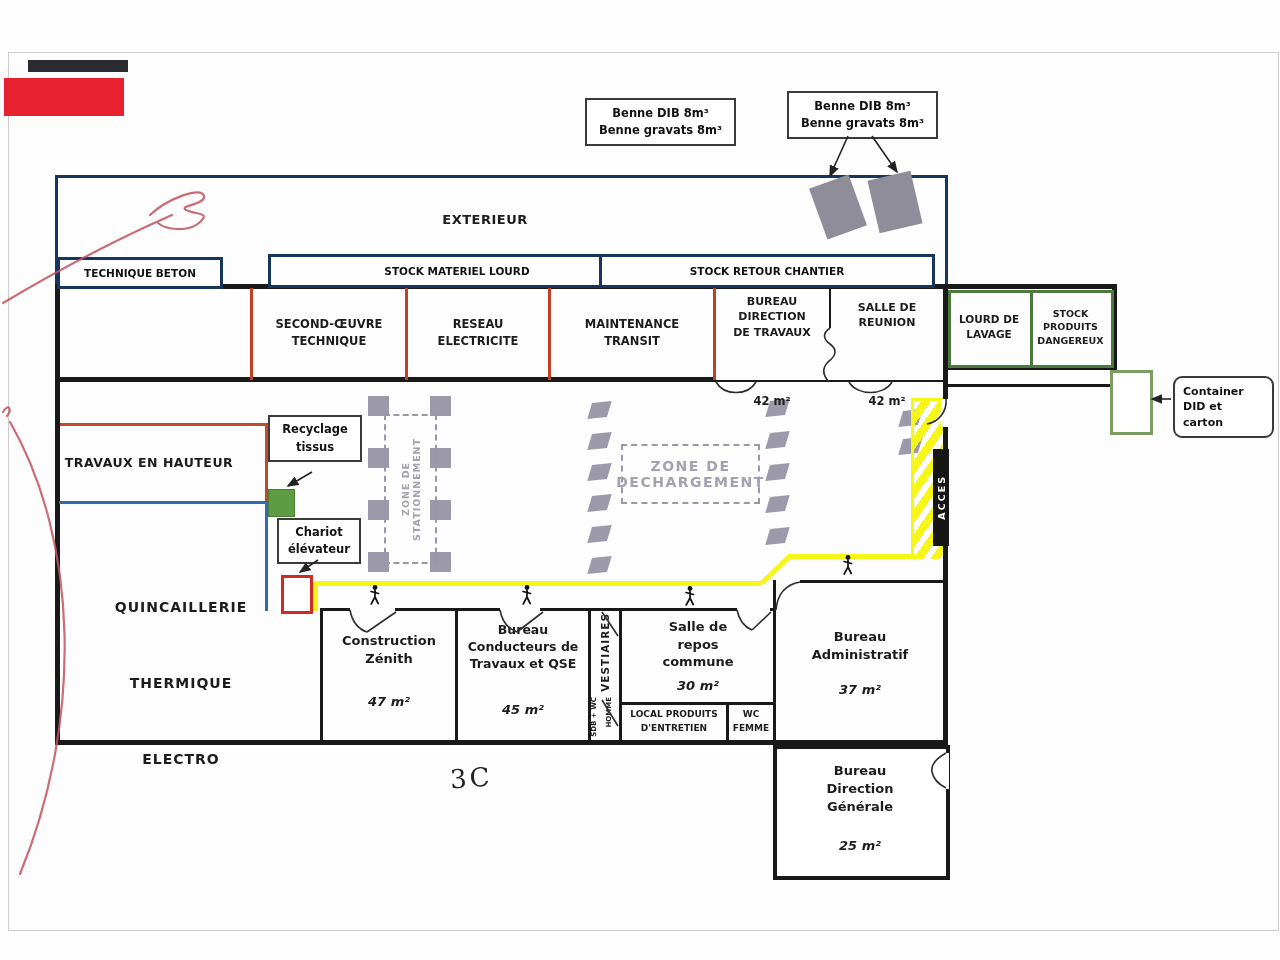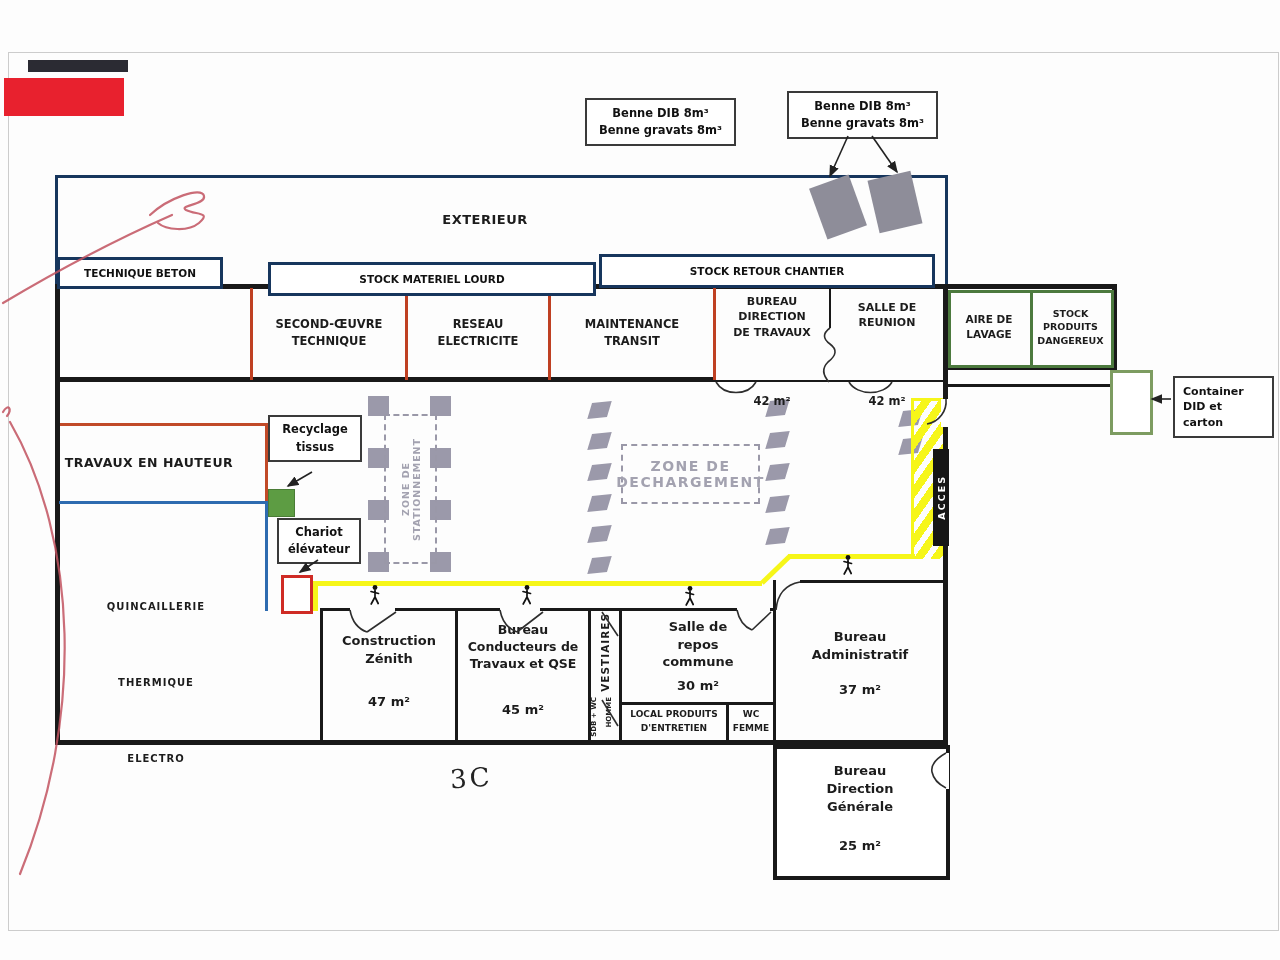--- a/index.html
+++ b/index.html
@@ -16,21 +16,21 @@
            text-align:center;white-space:pre-line;color:#111;z-index:5;}
   .navybox{position:absolute;background:#ffffff;border:3px solid #17365d;z-index:3;
            display:flex;align-items:center;justify-content:center;font-weight:bold;font-size:10.5px;color:#111;}
   .greenbox{position:absolute;border:3px solid #4c7a3e;z-index:3;}
   .gray-sq{position:absolute;width:21px;height:20px;background:#9b99aa;z-index:1;}
   .gray-sl{position:absolute;width:19px;height:16px;background:#9b99aa;transform:skewX(-22deg) rotate(-6deg);z-index:1;}
   .vtext{writing-mode:vertical-rl;transform:rotate(180deg);}
   .dashbox{position:absolute;border:2px dashed #9a98a8;z-index:1;}
   .gtxt{color:#a3a2b0;font-weight:bold;}
   .yellow{position:absolute;background:#f6f619;z-index:1;}
-  .area{}
+  .area{font-style:italic;}
   .area-up{font-style:normal;margin-top:36px;}
   svg.overlay{position:absolute;left:0;top:0;z-index:6;pointer-events:none;}
   .hand{position:absolute;color:#232323;font-size:26px;letter-spacing:3px;transform:rotate(-4deg);z-index:4;
         font-family:"DejaVu Serif","Liberation Serif",serif;}
 </style>
 </head>
 <body>
 
 <div class="stage">
 
@@ -40,21 +40,21 @@
   <div class="abs" style="left:4px;top:78px;width:120px;height:38px;background:#e8212e;z-index:4;"></div>
 
   <div class="callout" style="left:585px;top:98px;width:147px;height:44px;">Benne DIB 8m³
 Benne gravats 8m³</div>
   <div class="callout" style="left:787px;top:91px;width:147px;height:44px;">Benne DIB 8m³
 Benne gravats 8m³</div>
 
   <div class="abs" style="left:55px;top:175px;width:887px;height:108px;border:3px solid #17365d;z-index:1;"></div>
   <div class="lbl" style="left:395px;top:212px;width:180px;font-size:13px;letter-spacing:.5px;">EXTERIEUR</div>
   <div class="navybox" style="left:57px;top:257px;width:160px;height:26px;">TECHNIQUE BETON</div>
-  <div class="navybox" style="left:268px;top:262px;width:322px;height:28px;">STOCK MATERIEL LOURD</div>
+  <div class="navybox" style="left:268px;top:254px;width:322px;height:28px;padding-left:25px;">STOCK MATERIEL LOURD</div>
   <div class="navybox" style="left:599px;top:254px;width:330px;height:28px;">STOCK RETOUR CHANTIER</div>
 
   <div class="wall" style="left:55px;top:284px;width:1062px;height:5px;"></div>
   <div class="wall" style="left:55px;top:284px;width:5px;height:461px;"></div>
   <div class="wall" style="left:55px;top:740px;width:893px;height:5px;"></div>
   <div class="wall" style="left:943px;top:288px;width:5px;height:112px;"></div>
   <div class="wall" style="left:943px;top:427px;width:5px;height:318px;"></div>
   <div class="wall" style="left:1112px;top:284px;width:5px;height:88px;"></div>
   <div class="wall" style="left:945px;top:366px;width:172px;height:4px;"></div>
   <div class="wall" style="left:948px;top:384px;width:166px;height:3px;"></div>
@@ -76,44 +76,44 @@
   <div class="lbl" style="left:716px;top:294px;width:112px;font-size:11px;line-height:1.4;">BUREAU
 DIRECTION
 DE TRAVAUX</div>
   <div class="lbl area-up" style="left:716px;top:358px;width:112px;font-size:11.5px;">42 m²</div>
   <div class="lbl" style="left:831px;top:300px;width:112px;font-size:11px;line-height:1.4;">SALLE DE
 REUNION</div>
   <div class="lbl area-up" style="left:831px;top:358px;width:112px;font-size:11.5px;">42 m²</div>
 
   <div class="greenbox" style="left:948px;top:290px;width:79px;height:72px;"></div>
   <div class="greenbox" style="left:1030px;top:290px;width:78px;height:72px;"></div>
-  <div class="lbl flexc" style="left:950px;top:292px;width:78px;height:70px;font-size:10.5px;line-height:1.4;">AIRE DE
+  <div class="lbl flexc" style="left:950px;top:292px;width:78px;height:70px;font-size:10.5px;line-height:1.4;">LOURD DE
 LAVAGE</div>
   <div class="lbl flexc" style="left:1032px;top:292px;width:77px;height:70px;font-size:9.5px;line-height:1.4;">STOCK
 PRODUITS
 DANGEREUX</div>
 
   <div class="abs" style="left:1110px;top:370px;width:37px;height:59px;border:3px solid #7d9c61;background:#fff;z-index:3;"></div>
-  <div class="callout" style="left:1173px;top:376px;width:89px;height:58px;font-size:11px;justify-content:flex-start;padding-left:8px;text-align:left;line-height:1.4;">Container
+  <div class="callout" style="left:1173px;top:376px;width:89px;height:58px;font-size:11px;justify-content:flex-start;padding-left:8px;text-align:left;line-height:1.4;border-radius:9px;">Container
 DID et
 carton</div>
 
   <div class="abs" style="left:59px;top:423px;width:206px;height:78px;border-top:3px solid #c14a28;border-right:3px solid #c14a28;z-index:1;"></div>
   <div class="lbl flexc" style="left:60px;top:426px;width:178px;height:72px;font-size:12.5px;letter-spacing:.5px;">TRAVAUX EN HAUTEUR</div>
   <div class="abs" style="left:59px;top:501px;width:209px;height:3px;background:#2e6bb0;z-index:2;"></div>
   <div class="abs" style="left:265px;top:501px;width:3px;height:110px;background:#2e6bb0;z-index:2;"></div>
 
   <div class="callout" style="left:268px;top:415px;width:90px;height:43px;">Recyclage
 tissus</div>
   <div class="abs" style="left:268px;top:489px;width:25px;height:26px;background:#5d9c43;border:1px solid #4a7c36;z-index:3;"></div>
   <div class="callout" style="left:277px;top:518px;width:80px;height:42px;">Chariot
 élévateur</div>
   <div class="abs" style="left:281px;top:575px;width:26px;height:33px;border:3px solid #cf2b25;background:#fff;z-index:3;"></div>
 
-  <div class="lbl" style="left:56px;top:588px;width:200px;font-size:10px;letter-spacing:1px;line-height:38px;"><span>QUINCAILLERIE</span><br>
+  <div class="lbl" style="left:81px;top:588px;width:200px;font-size:14px;letter-spacing:1px;line-height:38px;"><span>QUINCAILLERIE</span><br>
     <span>THERMIQUE</span><br>
     <span>ELECTRO</span></div>
 
   <div class="gray-sq" style="left:368px;top:396px;"></div>
   <div class="gray-sq" style="left:368px;top:448px;"></div>
   <div class="gray-sq" style="left:368px;top:500px;"></div>
   <div class="gray-sq" style="left:368px;top:552px;"></div>
   <div class="gray-sq" style="left:430px;top:396px;"></div>
   <div class="gray-sq" style="left:430px;top:448px;"></div>
   <div class="gray-sq" style="left:430px;top:500px;"></div>

